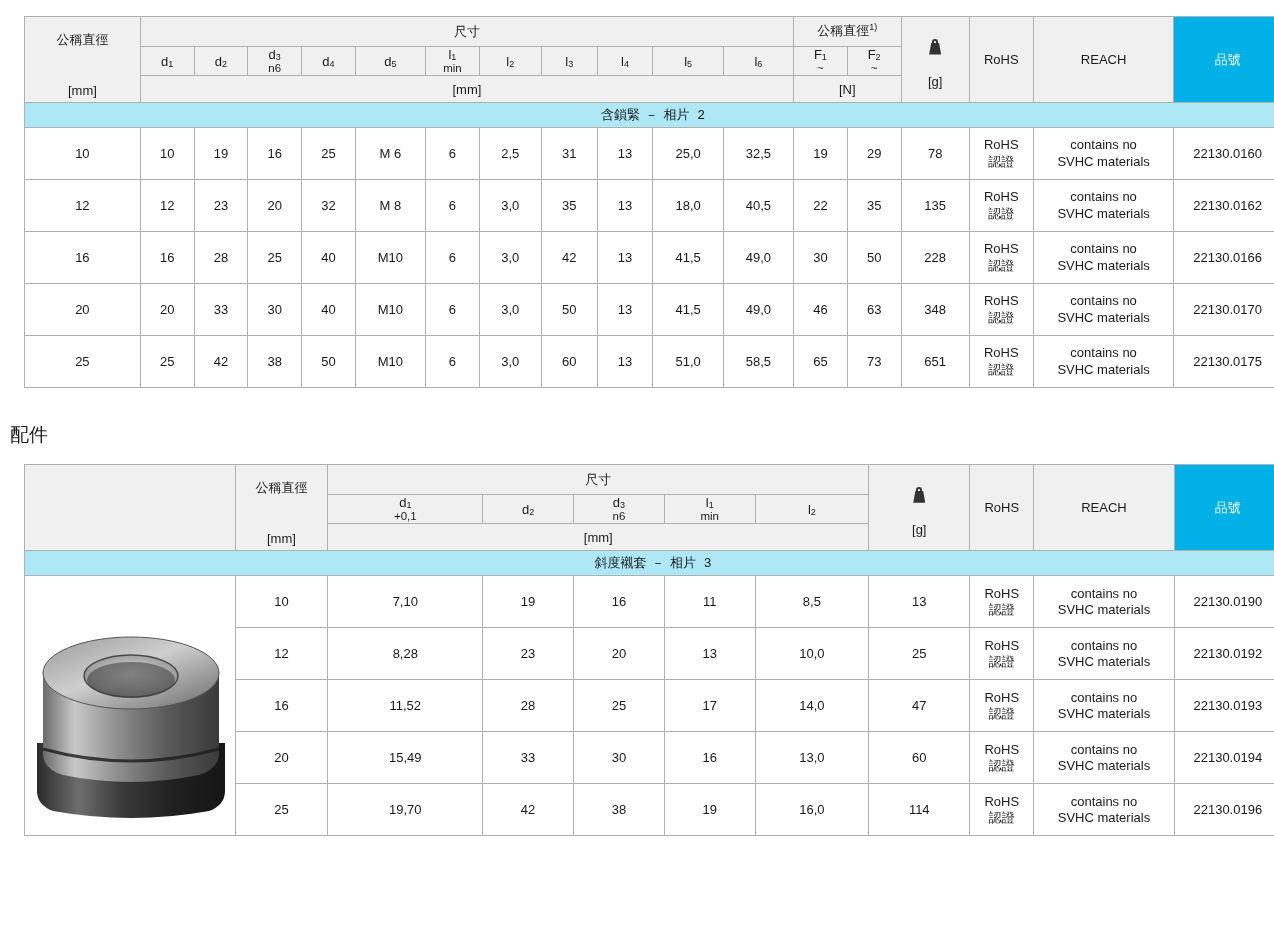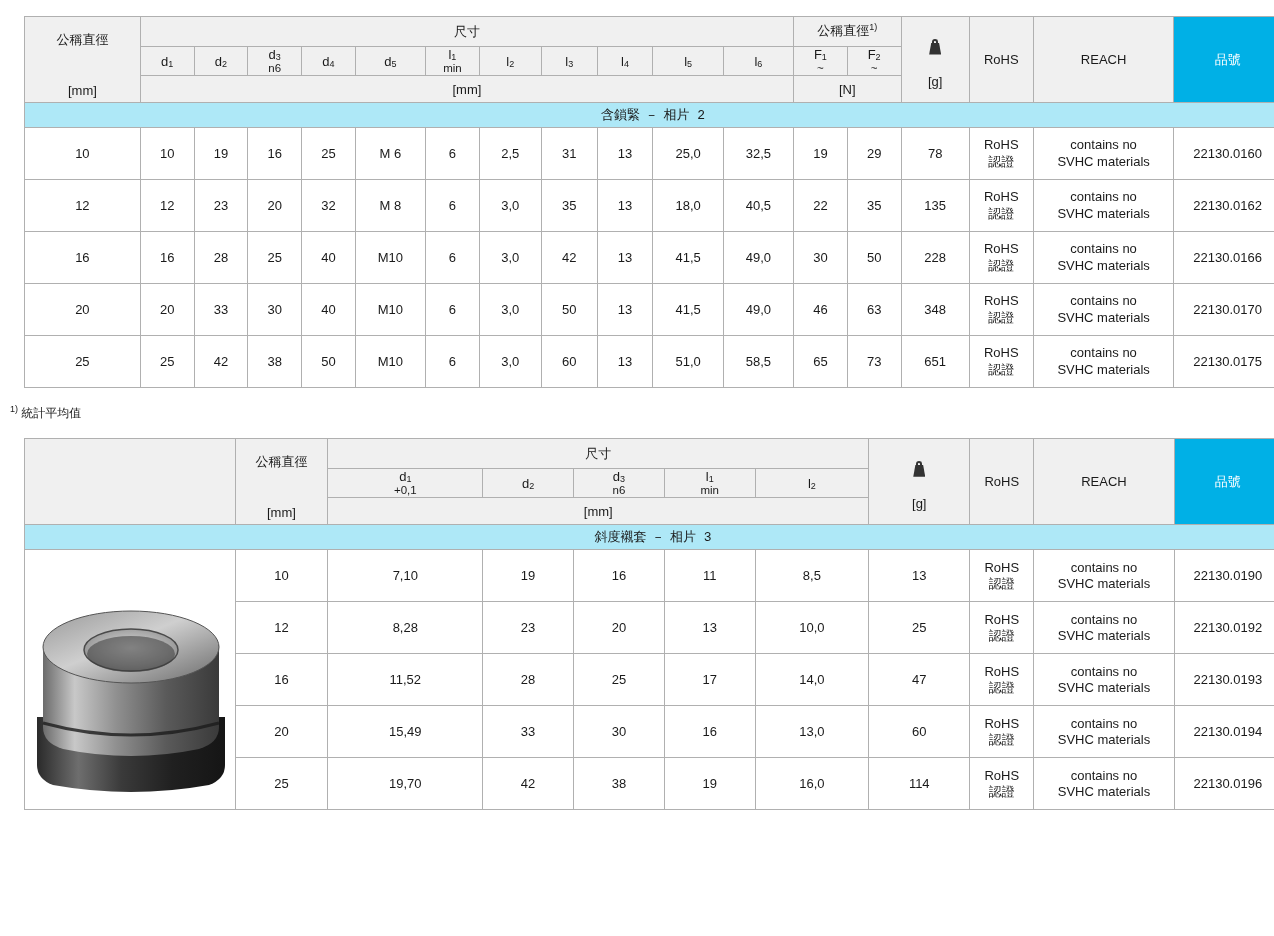--- a/index.html
+++ b/index.html
@@ -311,25 +311,22 @@
         <td>651</td>
         <td class="rohs" style="white-space:pre-line">RoHS
 認證</td>
         <td class="reach" style="white-space:pre-line">contains no
 SVHC materials</td>
         <td class="partnum">22130.0175</td>
       </tr>
     </tbody>
   </table>
 
-  <div class="footnote">
-    <sup>1)</sup>
-    <span>統計平均值</span>
-  </div>
-
+
+  <div class="sect-title">配件</div>
 
   <table class="ptable">
     <colgroup>
       <col style="width:204px">
         <col style="width:90px">
         <col style="width:150px">
       <col style="width:88px">
         <col style="width:88px">
         <col style="width:88px">
       <col style="width:110px">

